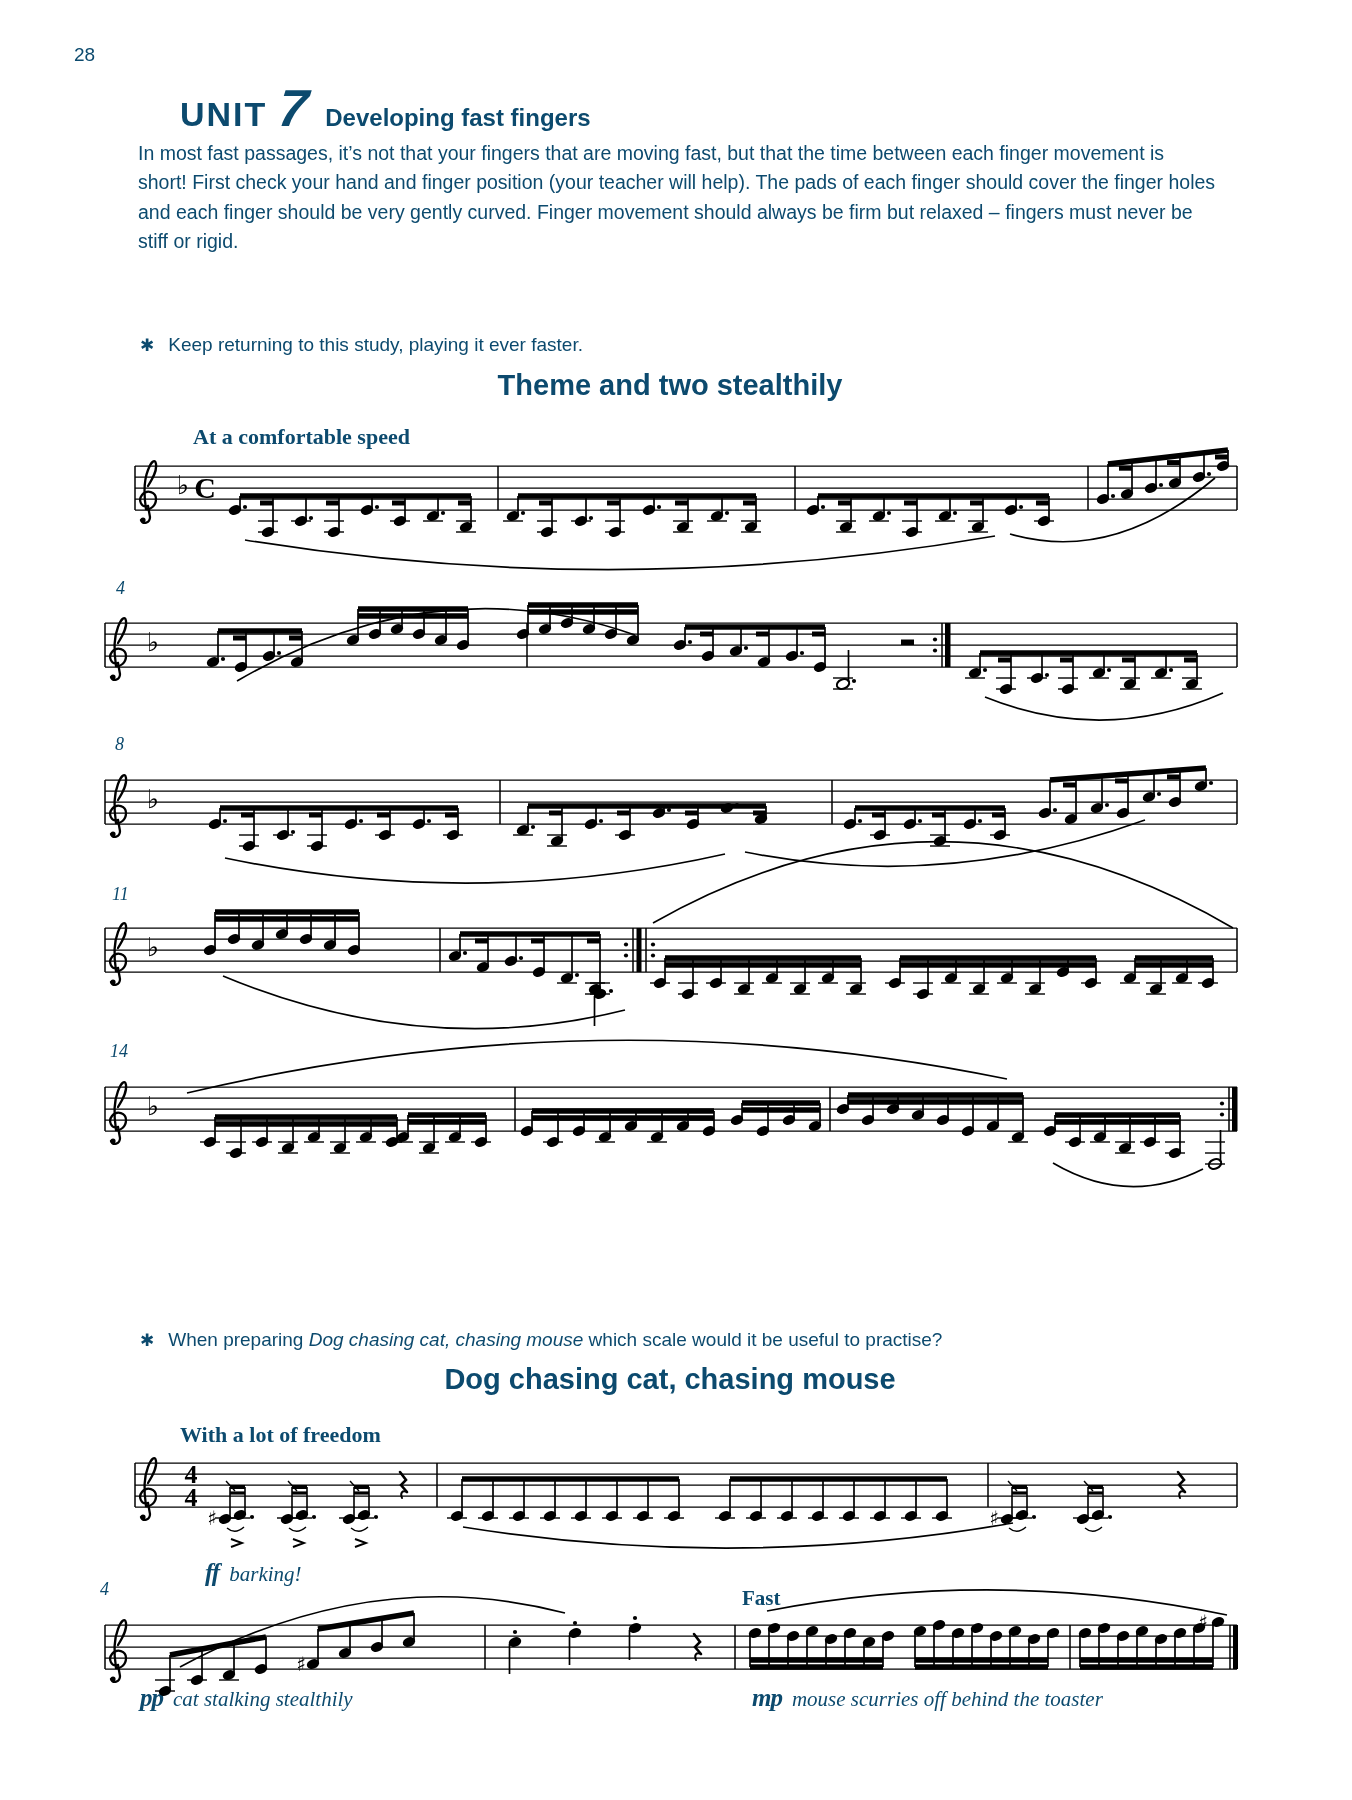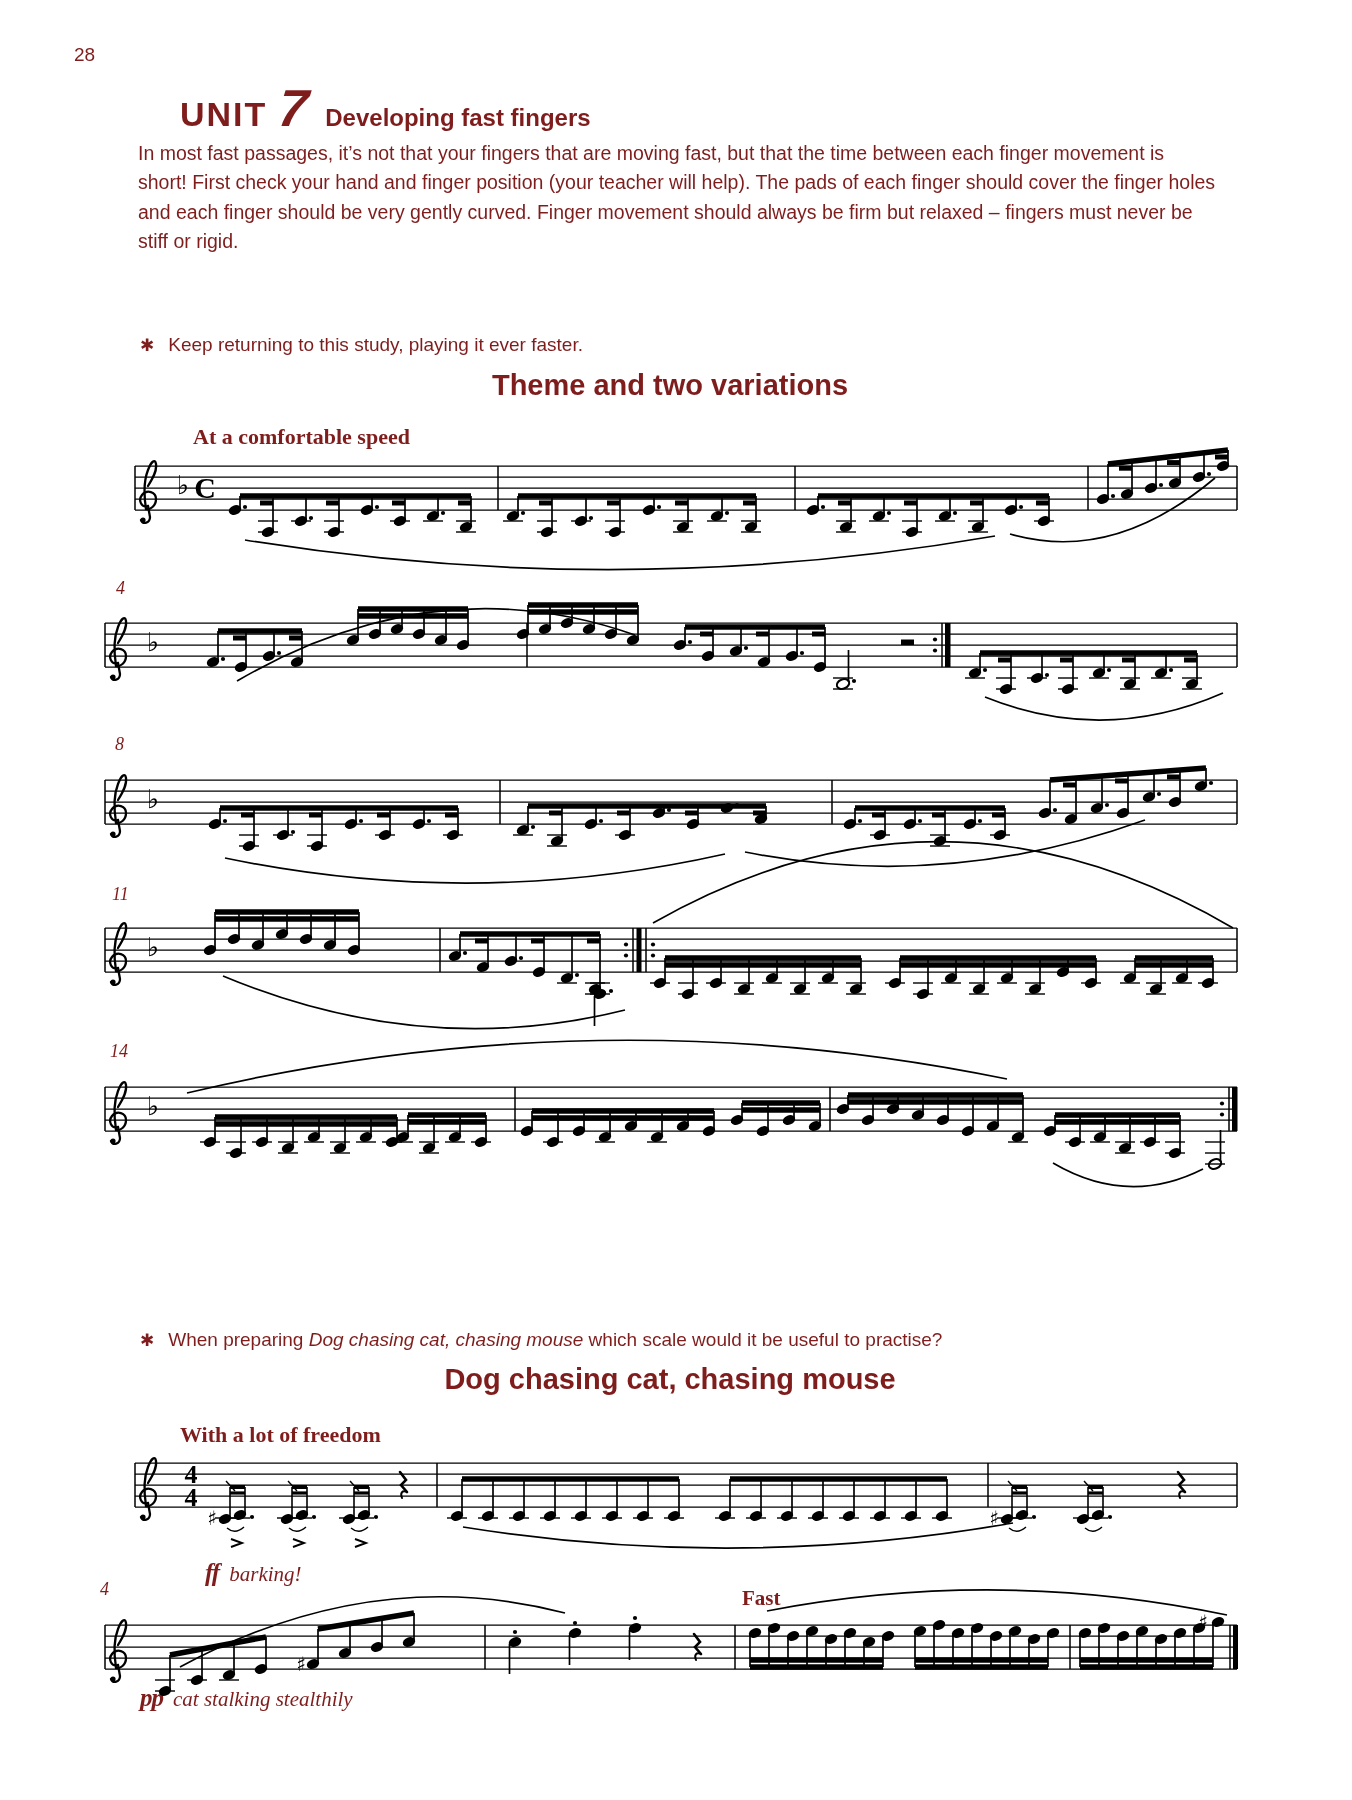--- a/index.html
+++ b/index.html
@@ -1,17 +1,17 @@
 <!DOCTYPE html>
 <html><head>
 <meta charset="utf-8">
 <style>
   html,body{margin:0;padding:0;background:#e8e8e8;}
   #page{position:relative;width:1352px;height:1800px;background:#ffffff;margin:0 auto;
-        font-family:"Liberation Sans",sans-serif;color:#7f1d1d;overflow:hidden;}
+        font-family:"Liberation Sans",sans-serif;color:#0c4a6e;overflow:hidden;}
   .abs{position:absolute;}
   #page-number{left:74px;top:44px;font-size:19px;}
   #unit-heading{left:140px;top:78px;display:flex;align-items:baseline;}
   #unit-label{font-size:34px;font-weight:bold;letter-spacing:2px;margin-left:40px;}
   #unit-number{font-size:52px;font-weight:bold;font-style:italic;margin-left:12px;transform:skewX(-6deg);}
   #unit-title{font-size:24px;font-weight:bold;margin-left:17px;}
   #intro-paragraph{left:138px;top:139px;width:1078px;font-size:19.5px;line-height:1.5;}
   .tip{display:flex;gap:14px;font-size:19px;}
   #tip-1{left:140px;top:334px;}
   #tip-2{left:140px;top:1329px;}
@@ -46,39 +46,43 @@
     <span id="unit-title">Developing fast fingers</span>
   </div>
 
   <div class="abs" id="intro-paragraph">In most fast passages, it’s not that your fingers that are moving fast, but that the time between each finger movement is short! First check your hand and finger position (your teacher will help). The pads of each finger should cover the finger holes and each finger should be very gently curved. Finger movement should always be firm but relaxed – fingers must never be stiff or rigid.</div>
 
   <div class="abs tip" id="tip-1">
     <span class="star">✱</span>
     <span>Keep returning to this study, playing it ever faster.</span>
   </div>
 
-  <div class="abs piece-title" id="piece1-title">Theme and two variations</div>
+  <div class="abs piece-title" id="piece1-title">Theme and two stealthily</div>
   <div class="abs tempo" id="piece1-tempo">At a comfortable speed</div>
 
   <div class="abs tip" id="tip-2">
     <span class="star">✱</span>
     <span><span>When preparing </span><i>Dog chasing cat, chasing mouse</i><span> which scale would it be useful to practise?</span></span>
   </div>
 
   <div class="abs piece-title" id="piece2-title">Dog chasing cat, chasing mouse</div>
   <div class="abs tempo" id="piece2-tempo">With a lot of freedom</div>
 
   <div class="abs dyn-line" id="ff-line">
     <span class="dyn">ff</span>
     <span class="expr">barking!</span>
   </div>
   <div class="abs" id="fast-marking">Fast</div>
   <div class="abs dyn-line" id="pp-line">
     <span class="dyn">pp</span>
     <span class="expr">cat stalking stealthily</span>
+  </div>
+  <div class="abs dyn-line" id="mp-line">
+    <span class="dyn">mp</span>
+    <span class="expr">mouse scurries off behind the toaster</span>
   </div>
 
   <div id="music-layer">
       <svg class="system" width="1150" height="175" style="top: 420px;">
         <line x1="40" y1="46" x2="1142" y2="46" stroke="#000" stroke-width="1.25"></line>
         <line x1="40" y1="57" x2="1142" y2="57" stroke="#000" stroke-width="1.25"></line>
         <line x1="40" y1="68" x2="1142" y2="68" stroke="#000" stroke-width="1.25"></line>
         <line x1="40" y1="79" x2="1142" y2="79" stroke="#000" stroke-width="1.25"></line>
         <line x1="40" y1="90" x2="1142" y2="90" stroke="#000" stroke-width="1.25"></line>
         <line x1="40" y1="46" x2="40" y2="90" stroke="#000" stroke-width="1.5"></line>

